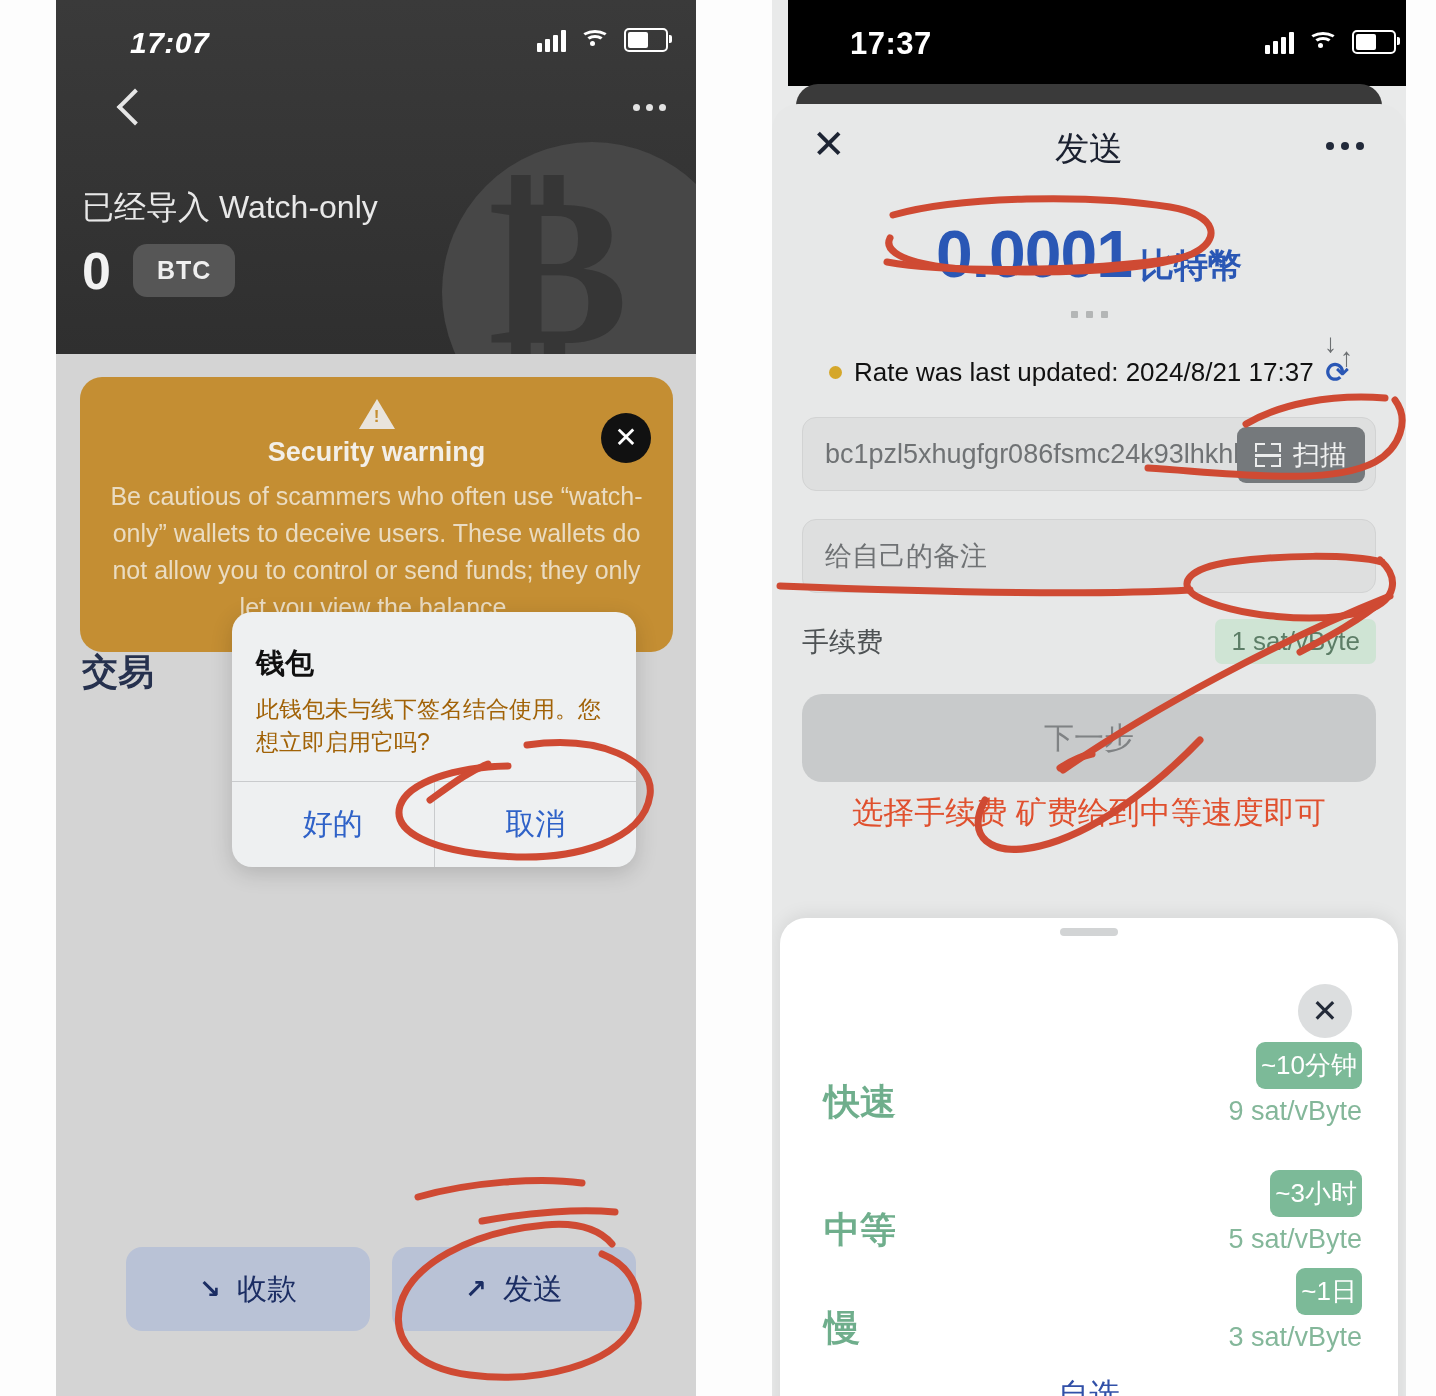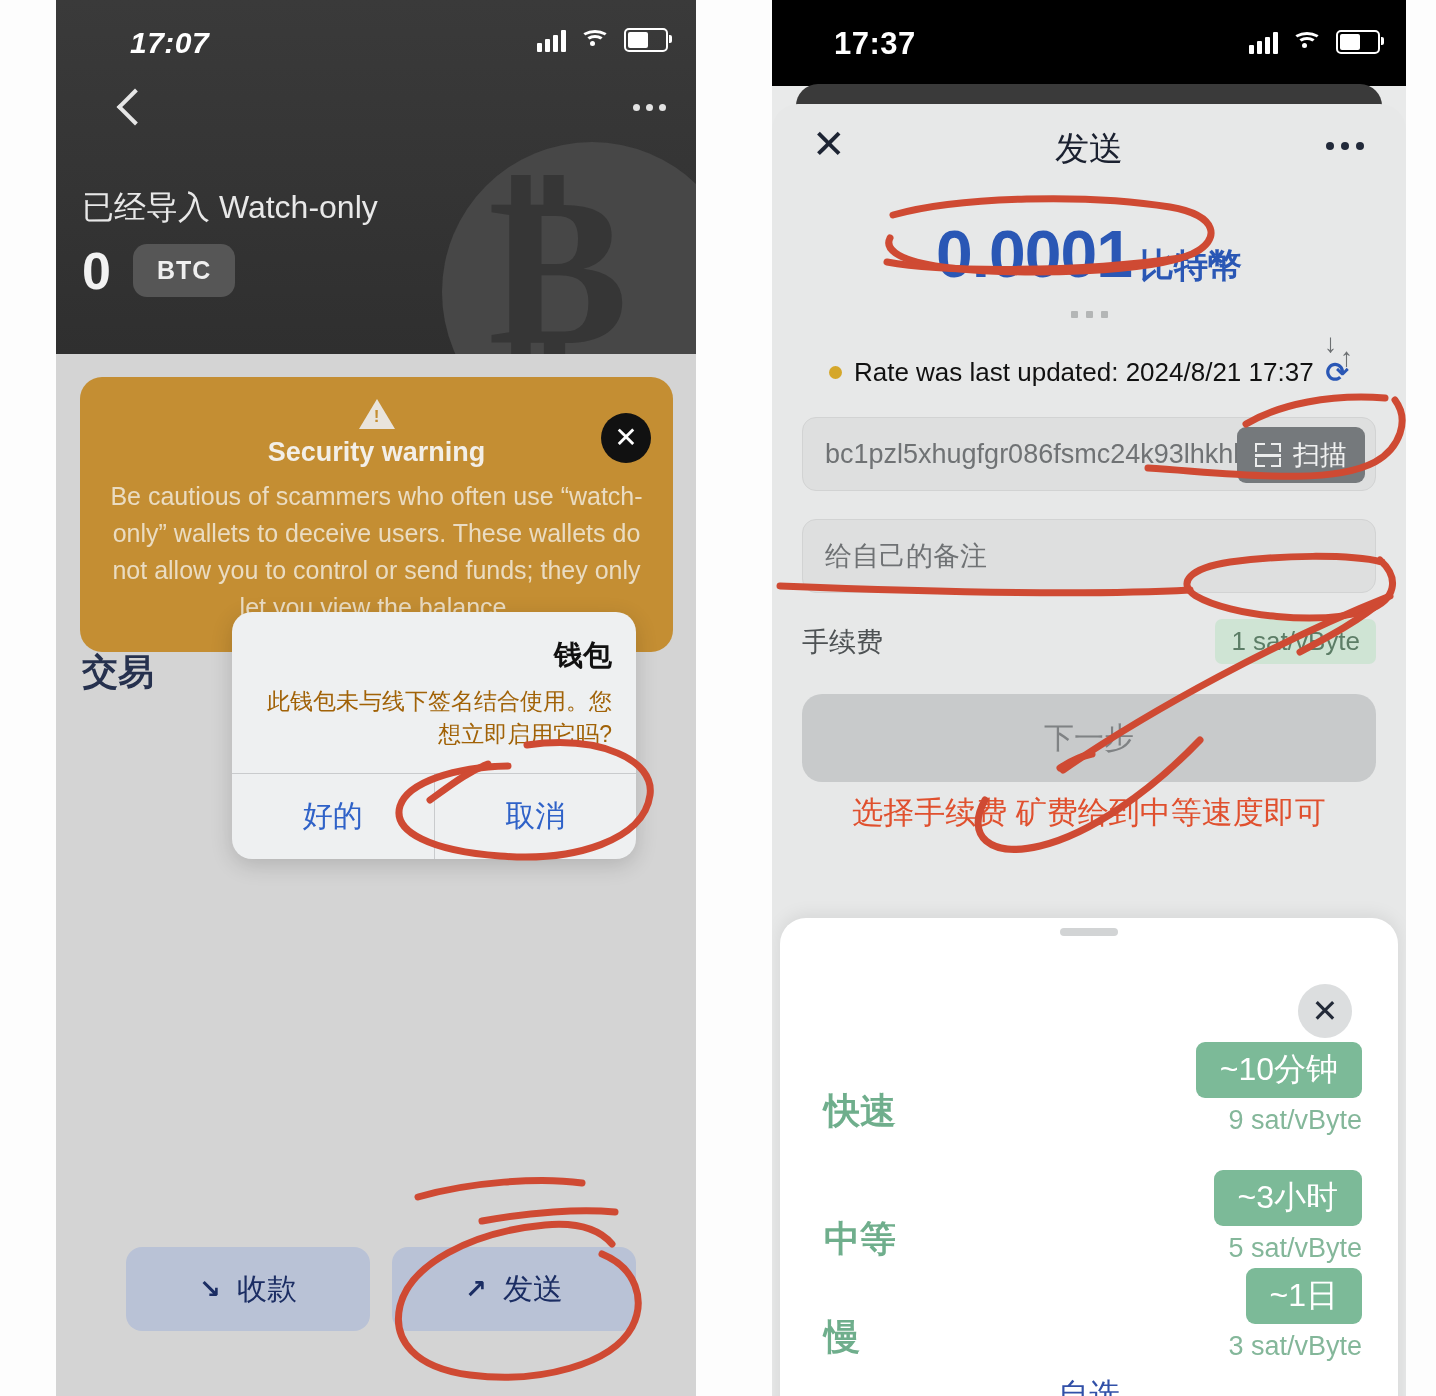--- a/index.html
+++ b/index.html
@@ -88,21 +88,21 @@
   }
 
   
   .l-tx{position:absolute;left:26px;top:648px;color:#26314e;font-size:36px;font-weight:700;}
 
   
   .alert{
     position:absolute;left:176px;top:612px;width:404px;border-radius:20px;
     background:#eef0f1;overflow:hidden;box-shadow:0 6px 22px rgba(0,0,0,.16);
   }
-  .alert-top{padding:24px 24px 22px;text-align:right;}
+  .alert-top{padding:32px 24px 22px;text-align:left;}
   .alert-title{color:#111;font-size:29px;font-weight:700;}
   .alert-msg{color:#a16207;font-size:23px;line-height:33px;margin-top:9px;}
   .alert-actions{display:flex;border-top:1px solid #c9cbcd;}
   .alert-btn{
     flex:1;text-align:center;padding:22px 0;color:#2f62c8;font-size:30px;
   }
   .alert-btn + .alert-btn{border-left:1px solid #c9cbcd;}
 
   
   .l-actions{position:absolute;left:70px;top:1247px;display:flex;gap:22px;}
@@ -112,21 +112,21 @@
     color:#1b2d63;font-size:30px;font-weight:500;
   }
   .arr{font-size:26px;font-weight:700;}
 
   
   .phone-right{
     position:absolute;left:772px;top:0;width:634px;height:1396px;
     background:#e9eaea;overflow:hidden;
   }
   .r-statusbar{
-    position:absolute;left:0;top:0;width:642px;height:86px;background:#000;text-decoration:underline;
+    position:absolute;left:16px;top:0;width:642px;height:86px;background:#000;text-decoration:underline;
   }
   .r-statusbar .sb-time{left:62px;top:26px;font-size:31px;}
   .r-statusbar .sb-right{right:34px;top:30px;}
   .r-behind{
     position:absolute;left:24px;top:84px;width:586px;height:40px;
     background:#3a3a3a;border-radius:22px 22px 0 0;
   }
   .r-sheet{
     position:absolute;left:0;top:104px;width:634px;height:1292px;
     background:#e7e8e8;border-radius:26px 26px 0 0;
@@ -206,21 +206,21 @@
   .fs-close{
     position:absolute;right:46px;top:66px;width:54px;height:54px;border-radius:50%;
     background:#dcdedf;color:#232a38;font-size:32px;line-height:54px;text-align:center;
   }
   .fee-opt{
     position:absolute;left:44px;right:36px;display:flex;align-items:flex-end;justify-content:space-between;
   }
   .fee-name{color:#6fae8c;font-size:36px;font-weight:700;padding-top:12px;}
   .fee-right{text-align:right;}
   .fee-eta{
-    display:inline-block;background:#7cba98;color:#fff;font-size:32px;padding:6px 24px;border-radius:9px;
+    display:inline-block;background:#7cba98;color:#fff;font-size:26px;padding:6px 5px;border-radius:9px;
   }
   .fee-rate{color:#84b79a;font-size:27px;margin-top:7px;}
   .custom-btn{
     position:absolute;left:0;right:0;bottom:84px;text-align:center;color:#3150a8;
     font-size:31px;font-weight:500;
   }
 
   
   .ink{position:absolute;inset:0;pointer-events:none;}
 </style>

